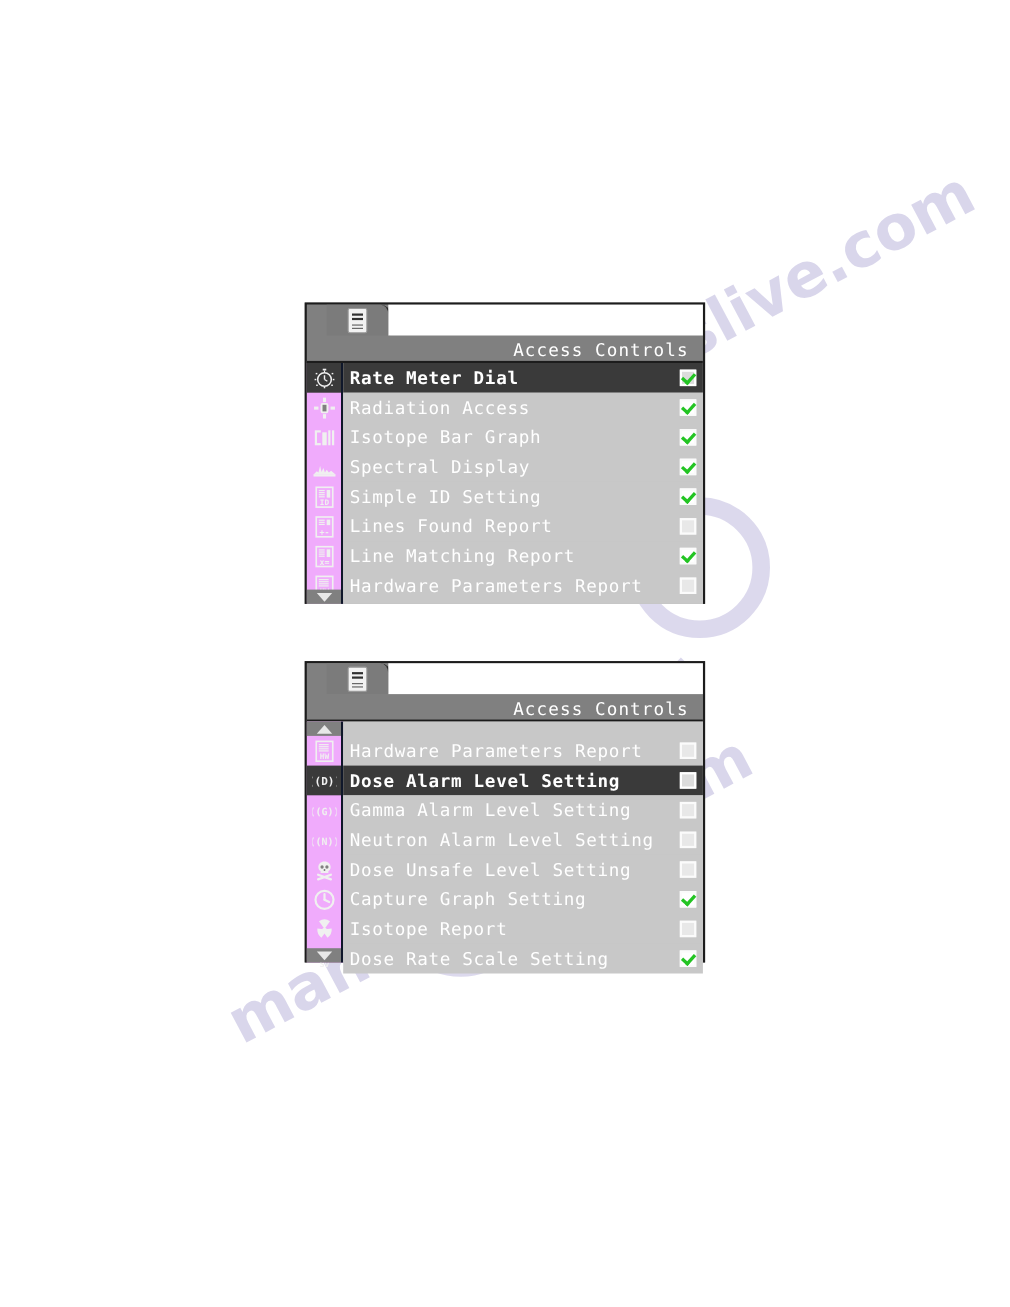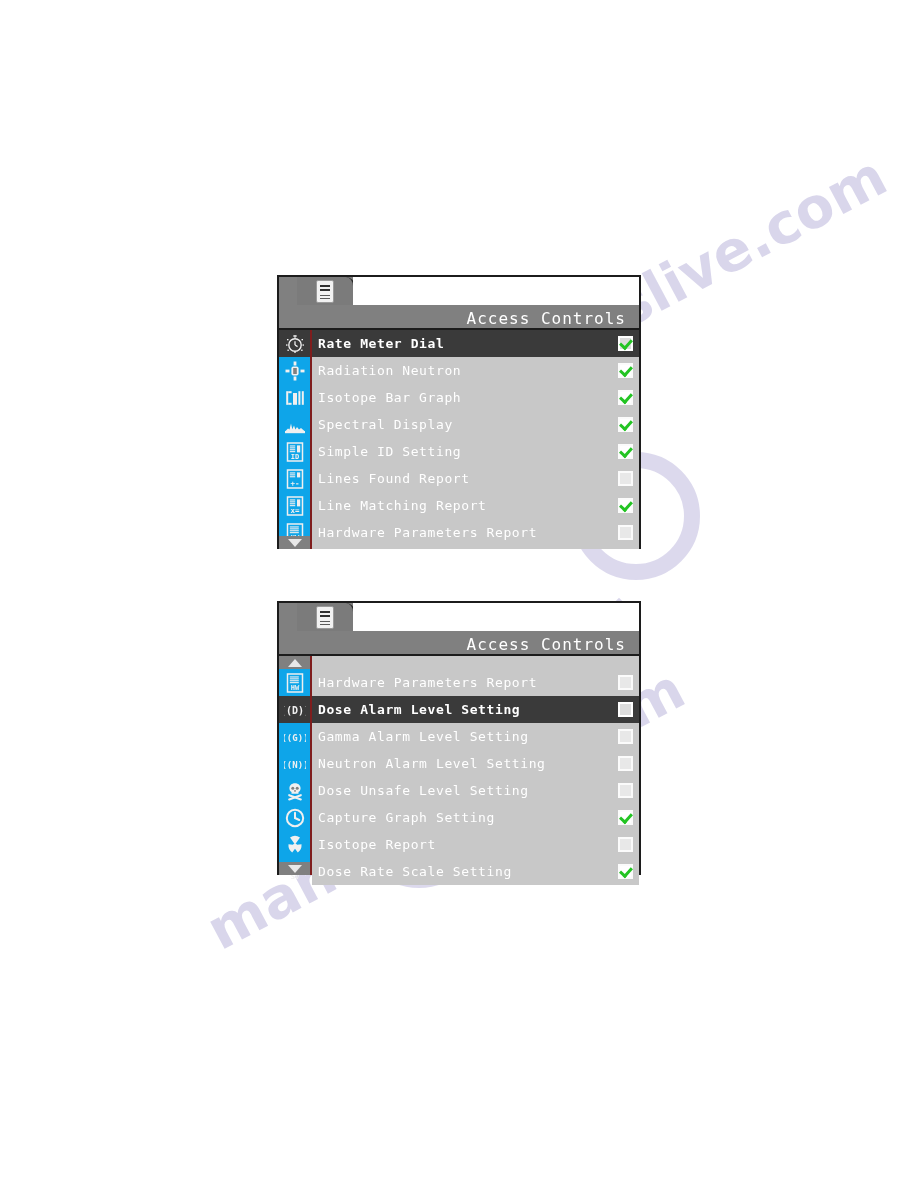--- a/index.html
+++ b/index.html
@@ -122,22 +122,22 @@
   
   .listwrap{
     position:relative;
     display:flex;
     height:219px;
     border-top:2px solid #1c1c1c;
     background:#c8c8c8;
   }
   .iconcol{
     width:33px;
-    background:#0ea5e9;
-    border-right:2px solid #7f1d1d;
+    background:#f0abfc;
+    border-right:2px solid #0f172a;
     box-sizing:border-box;
     flex:0 0 33px;
     position:relative;
     text-align:center;
   }
   .rows{
     flex:1 1 auto;
     position:relative;
     background:#c8c8c8;
   }
@@ -153,21 +153,21 @@
     height:27px;
     display:flex;align-items:center;
     box-sizing:border-box;
     padding-left:6px;padding-right:6px;
     background:#c8c8c8;
   }
   .row.sel{ background:#3a3a3a; }
   .row-label{
     flex:1 1 auto;
     color:#ffffff;
-    font-size:13px;
+    font-size:16px;
     letter-spacing:0.6px;
     white-space:nowrap;
     font-family:"DejaVu Sans Mono", monospace;
   }
   .row.sel .row-label{ color:#ffffff; font-weight:700; }
 
   
   .cb{
     width:15px;height:15px;
     background:#e8e8e8;
@@ -351,21 +351,21 @@
         <div class="arrow arrow-down">
           <div class="tri-d"></div>
         </div>
       </div>
       <div class="rows">
         <div class="row sel">
           <span class="row-label">Rate Meter Dial</span>
           <span class="cb on"></span>
         </div>
         <div class="row">
-          <span class="row-label">Radiation Neutron</span>
+          <span class="row-label">Radiation Access</span>
           <span class="cb on"></span>
         </div>
         <div class="row">
           <span class="row-label">Isotope Bar Graph</span>
           <span class="cb on"></span>
         </div>
         <div class="row">
           <span class="row-label">Spectral Display</span>
           <span class="cb on"></span>
         </div>

